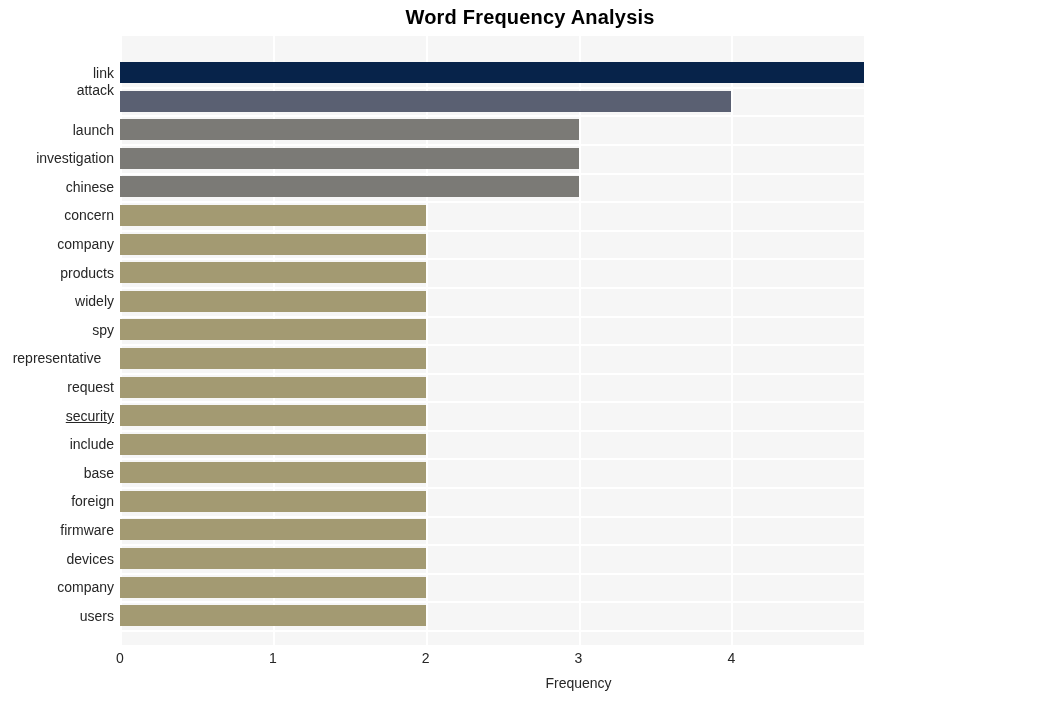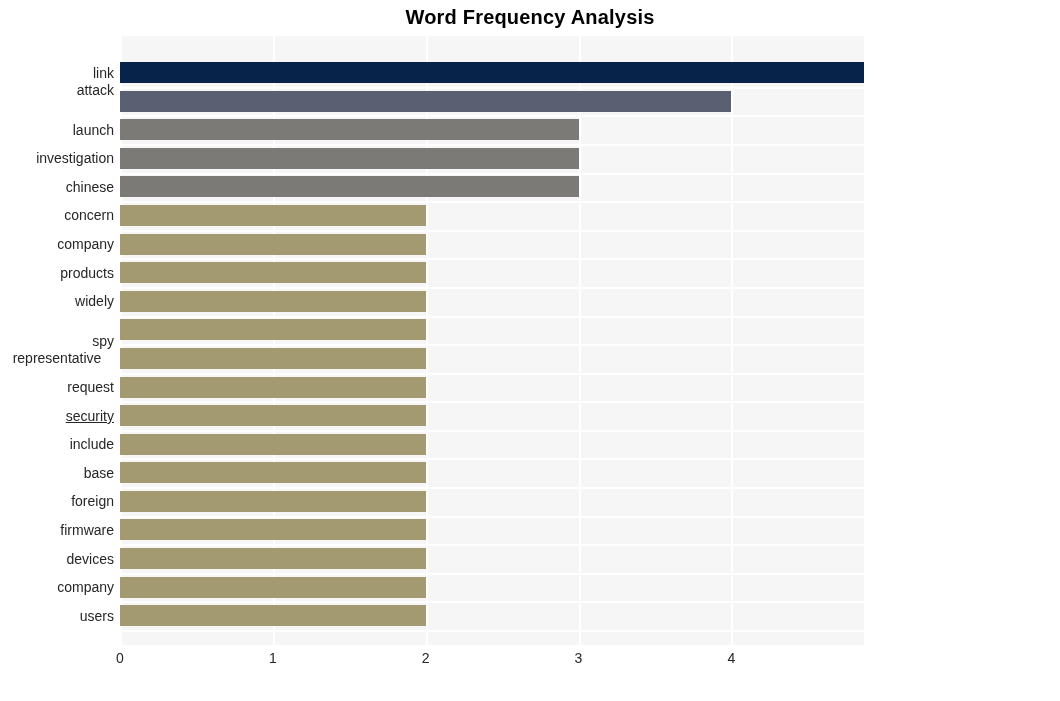--- a/index.html
+++ b/index.html
@@ -169,21 +169,21 @@
   <div id="ylabels">
       <div class="ytick-label" style="top: 29px;">link</div>
       <div class="ytick-label" style="top: 46px;">attack</div>
       <div class="ytick-label" style="top: 86px;">launch</div>
       <div class="ytick-label" style="top: 114px;">investigation</div>
       <div class="ytick-label" style="top: 143px;">chinese</div>
       <div class="ytick-label" style="top: 171px;">concern</div>
       <div class="ytick-label" style="top: 200px;">company</div>
       <div class="ytick-label" style="top: 229px;">products</div>
       <div class="ytick-label" style="top: 257px;">widely</div>
-      <div class="ytick-label" style="top: 297px;">spy</div>
+      <div class="ytick-label" style="top: 286px;">spy</div>
       <div class="ytick-label" style="top: 314px; text-align: center;">representative</div>
       <div class="ytick-label" style="top: 343px;">request</div>
       <div class="ytick-label" style="top: 372px; text-decoration: underline;">security</div>
       <div class="ytick-label" style="top: 400px;">include</div>
       <div class="ytick-label" style="top: 429px;">base</div>
       <div class="ytick-label" style="top: 457px; margin-left: 30px;">foreign</div>
       <div class="ytick-label" style="top: 486px; text-align: right;">firmware</div>
       <div class="ytick-label" style="top: 515px;">devices</div>
       <div class="ytick-label" style="top: 543px;">company</div>
       <div class="ytick-label" style="top: 572px; padding-left: 44px;">users</div>
@@ -192,14 +192,15 @@
   <div id="xlabels">
       <div class="xtick-label" style="left: 120px;">0</div>
       <div class="xtick-label" style="left: 272.833px;">1</div>
       <div class="xtick-label" style="left: 425.667px;">2</div>
       <div class="xtick-label" style="left: 578.5px;">3</div>
       <div class="xtick-label" style="left: 731.333px;">4</div>
       <div class="xtick-label" style="left: 884.167px;">5</div>
       <div class="xtick-label" style="left: 1037px;">6</div>
     </div>
 
+  <div id="xaxis-title">Frequency</div>
 
 </div>
 
 </body></html>

